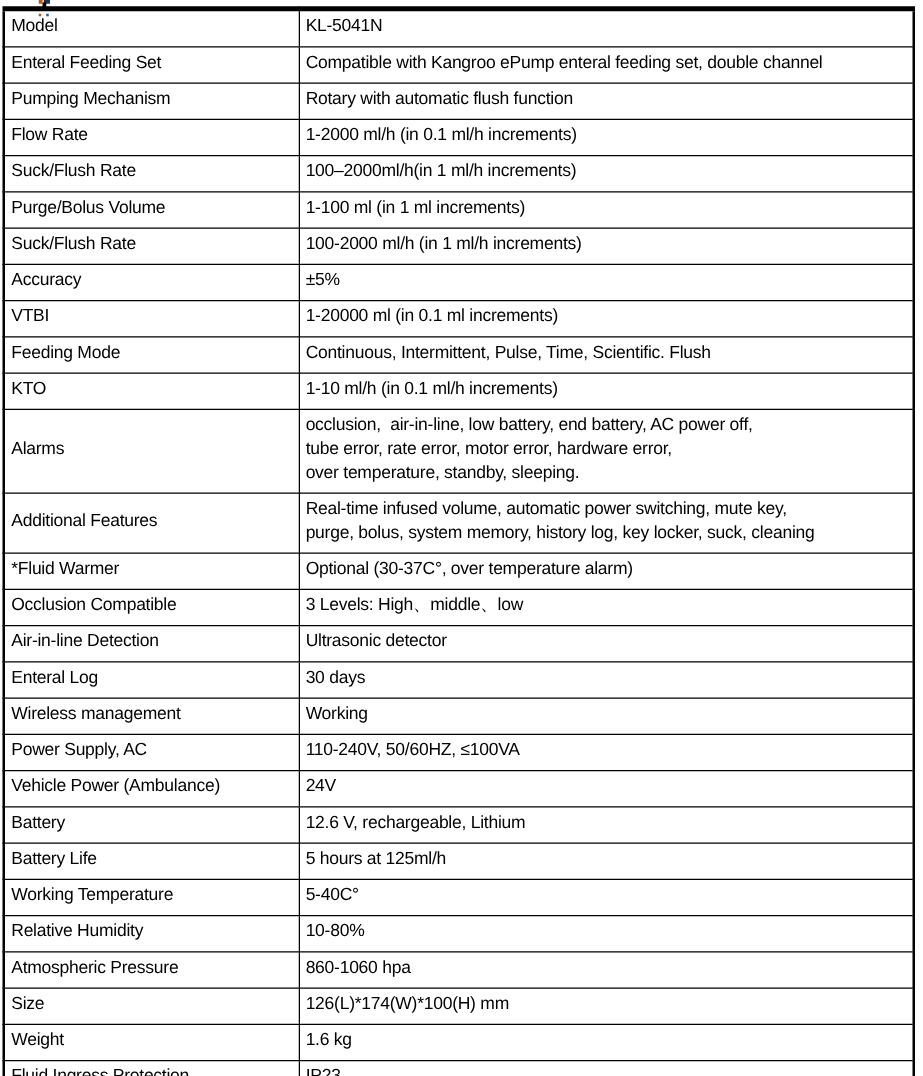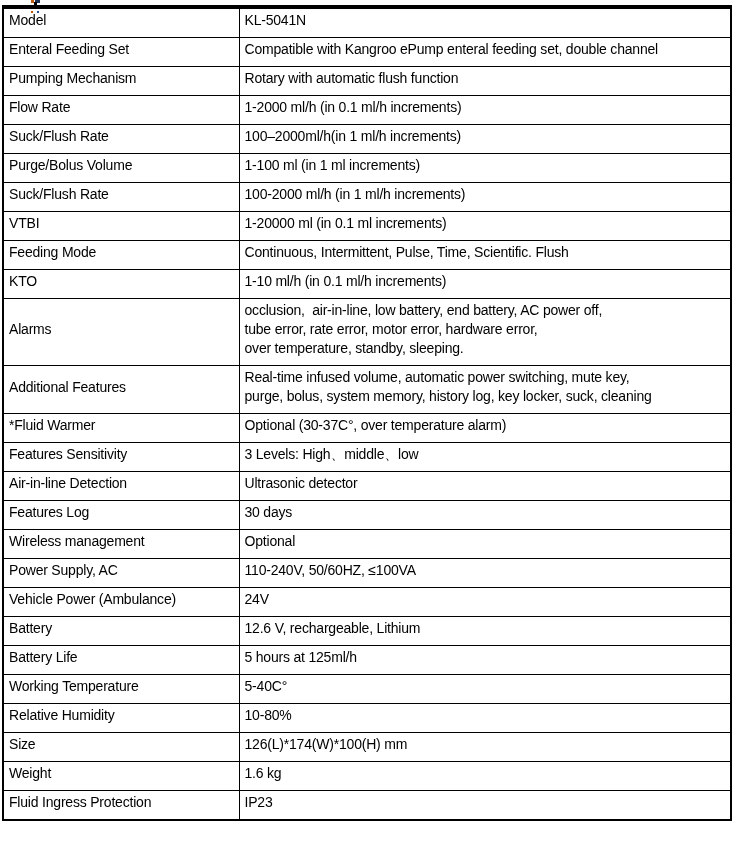--- a/index.html
+++ b/index.html
@@ -88,20 +88,24 @@
       </tr>
     <tr>
         <td>Purge/Bolus Volume</td>
         <td>1-100 ml (in 1 ml increments)</td>
       </tr>
     <tr>
         <td>Suck/Flush Rate</td>
         <td>100-2000 ml/h (in 1 ml/h increments)</td>
       </tr>
     <tr>
+        <td>Accuracy</td>
+        <td>±5%</td>
+      </tr>
+    <tr>
         <td>VTBI</td>
         <td>1-20000 ml (in 0.1 ml increments)</td>
       </tr>
     <tr>
         <td>Feeding Mode</td>
         <td>Continuous, Intermittent, Pulse, Time, Scientific. Flush</td>
       </tr>
     <tr>
         <td>KTO</td>
         <td>1-10 ml/h (in 0.1 ml/h increments)</td>
@@ -115,34 +119,34 @@
     <tr class="h-2l">
         <td>Additional Features</td>
         <td>Real-time infused volume, automatic power switching, mute key,
 purge, bolus, system memory, history log, key locker, suck, cleaning</td>
       </tr>
     <tr>
         <td>*Fluid Warmer</td>
         <td>Optional (30-37C°, over temperature alarm)</td>
       </tr>
     <tr>
-        <td>Features Sensitivity</td>
+        <td>Occlusion Compatible</td>
         <td>3 Levels: High、middle、low</td>
       </tr>
     <tr>
         <td>Air-in-line Detection</td>
         <td>Ultrasonic detector</td>
       </tr>
     <tr>
-        <td>Features Log</td>
+        <td>Enteral Log</td>
         <td>30 days</td>
       </tr>
     <tr>
         <td>Wireless management</td>
-        <td>Optional</td>
+        <td>Working</td>
       </tr>
     <tr>
         <td>Power Supply, AC</td>
         <td>110-240V, 50/60HZ, ≤100VA</td>
       </tr>
     <tr>
         <td>Vehicle Power (Ambulance)</td>
         <td>24V</td>
       </tr>
     <tr>
@@ -155,20 +159,24 @@
       </tr>
     <tr>
         <td>Working Temperature</td>
         <td>5-40C°</td>
       </tr>
     <tr>
         <td>Relative Humidity</td>
         <td>10-80%</td>
       </tr>
     <tr>
+        <td>Atmospheric Pressure</td>
+        <td>860-1060 hpa</td>
+      </tr>
+    <tr>
         <td>Size</td>
         <td>126(L)*174(W)*100(H) mm</td>
       </tr>
     <tr>
         <td>Weight</td>
         <td>1.6 kg</td>
       </tr>
     <tr>
         <td>Fluid Ingress Protection</td>
         <td>IP23</td>

